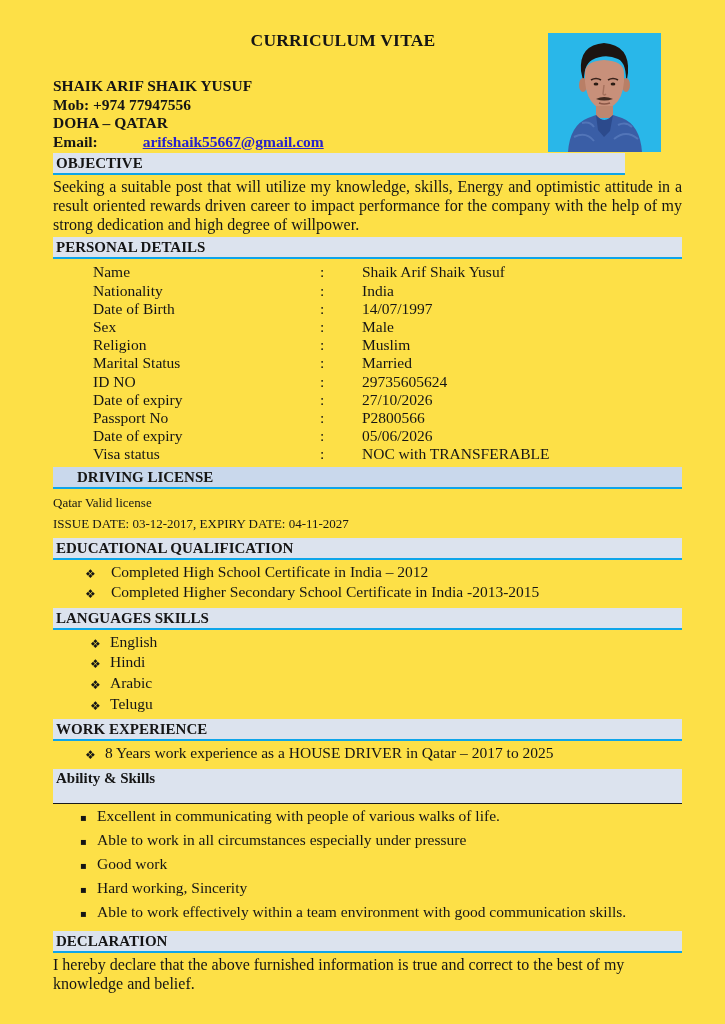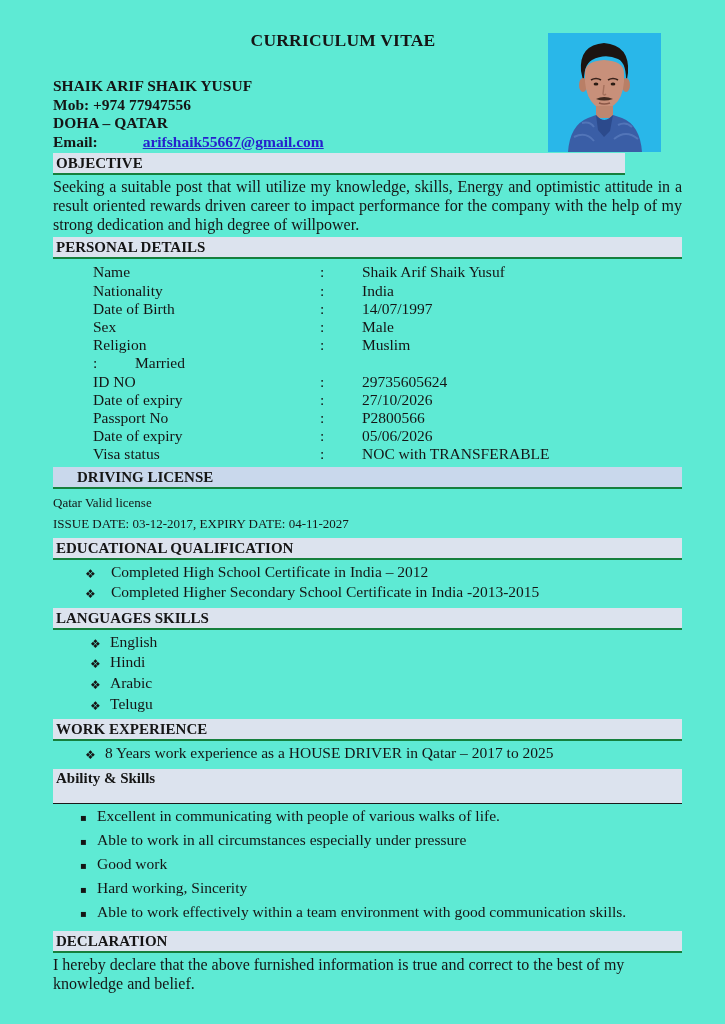--- a/index.html
+++ b/index.html
@@ -1,21 +1,21 @@
 <!DOCTYPE html>
 <html><head>
 <meta charset="utf-8">
 <style>
   * { margin:0; padding:0; box-sizing:border-box; }
   html,body { background:#e9e9e9; }
   .page {
     position:relative;
     width:725px; height:1024px;
     margin:0 auto;
-    background:#5eead4;
+    background:#fde047;
     font-family:"Liberation Serif","DejaVu Serif",serif;
     color:#151515;
     overflow:hidden;
   }
   .content { position:absolute; left:53px; top:30px; width:629px; }
 
   .doc-title {
     width:580px;
     text-align:center;
     font-weight:bold;
@@ -23,21 +23,21 @@
     letter-spacing:.2px;
     margin-bottom:26px;
   }
 
   .contact { line-height:18.6px; font-weight:bold; font-size:15.5px; }
   .contact .line { white-space:nowrap; }
   .email-link { color:#2621cd; text-decoration:underline;margin-left:41px; }
 
   .section-bar {
     background:#dce3ee;
-    border-bottom:2px solid #15803d;
+    border-bottom:2px solid #0ea5e9;
     font-weight:bold; font-size:15px;
     padding:1px 4px 1px 3px;
     line-height:18px;
     margin-top:2px;
   }
   .bar-short { width:572px; }
   .bar-blue  { background:#c9d8ec;padding-left:24px; }
   .bar-thin  { border-bottom:1px solid #1a1a1a; padding-top:0; padding-bottom:16px; }
 
   .para { font-size:16px; line-height:19px; padding:2px 0 1px 0; }
@@ -147,20 +147,21 @@
           <span class="pd-label">Sex</span>
           <span class="pd-colon">:</span>
           <span class="pd-value">Male</span>
         </div>
       <div class="pd-row">
           <span class="pd-label">Religion</span>
           <span class="pd-colon">:</span>
           <span class="pd-value">Muslim</span>
         </div>
       <div class="pd-row">
+          <span class="pd-label">Marital Status</span>
           <span class="pd-colon">:</span>
           <span class="pd-value">Married</span>
         </div>
       <div class="pd-row">
           <span class="pd-label">ID NO</span>
           <span class="pd-colon">:</span>
           <span class="pd-value">29735605624</span>
         </div>
       <div class="pd-row">
           <span class="pd-label">Date of expiry</span>

